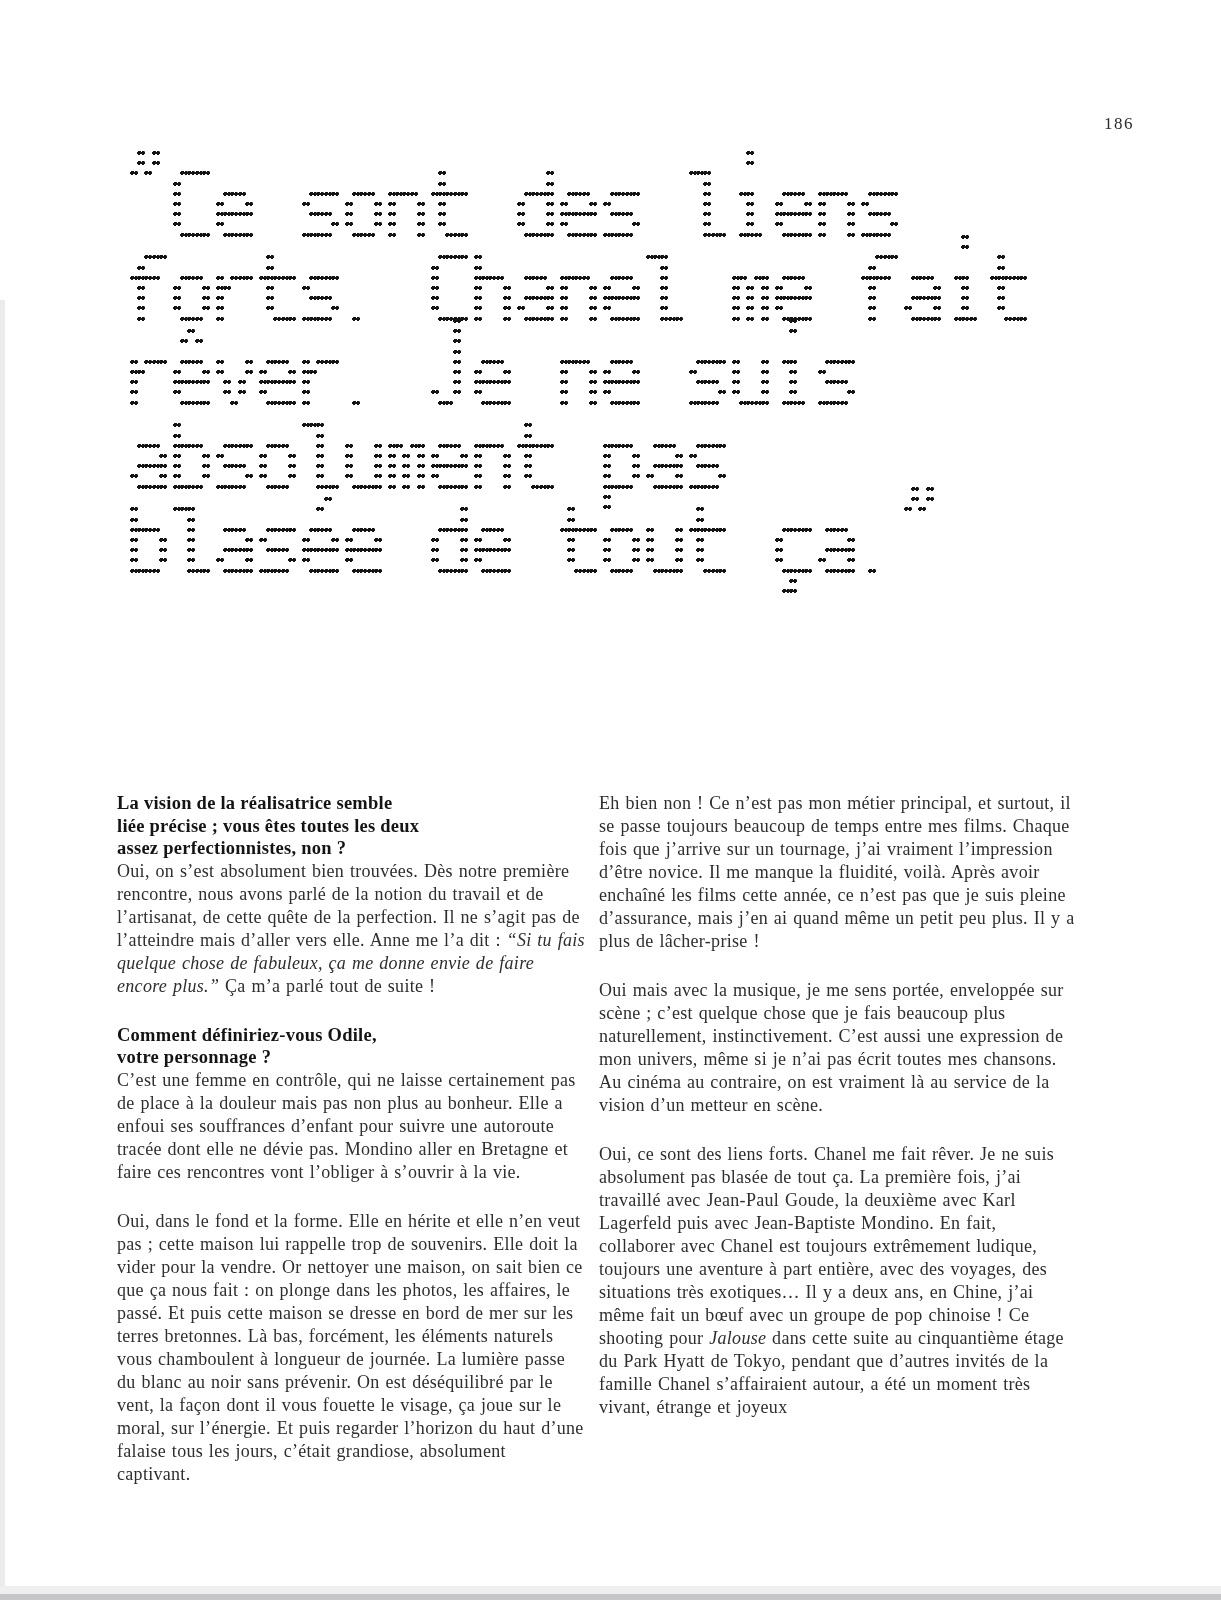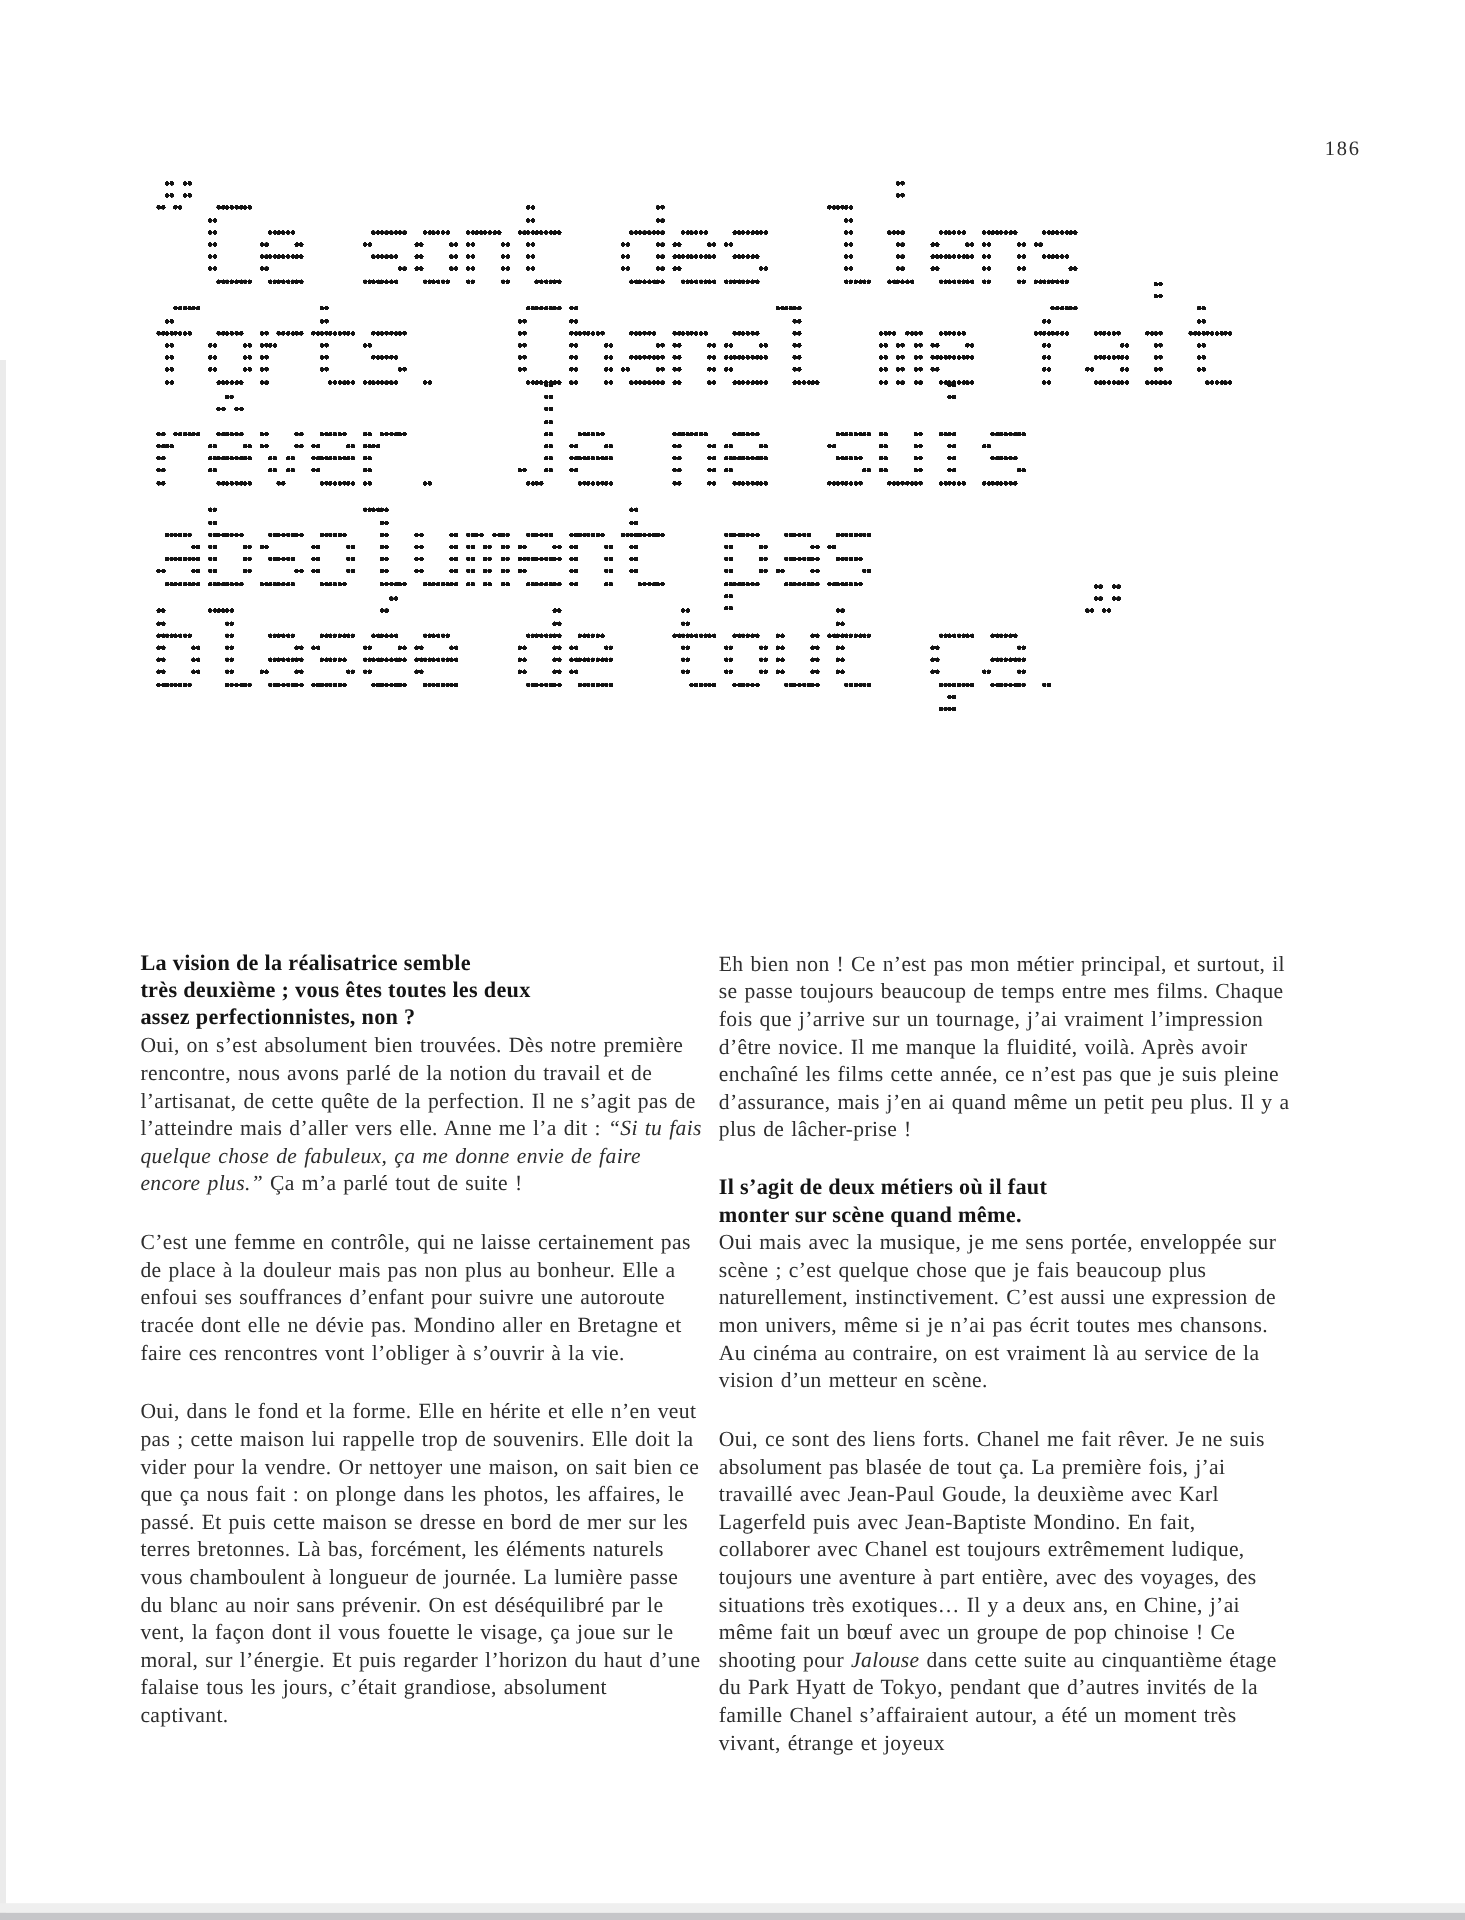--- a/index.html
+++ b/index.html
@@ -985,39 +985,39 @@
       <span class="dot" style="left: 795.6px; top: 336px;"></span>
       <span class="dot" style="left: 781.2px; top: 346.2px;"></span>
       <span class="dot" style="left: 795.6px; top: 346.2px;"></span>
       <span class="dot" style="left: 774px; top: 356.4px;"></span>
       <span class="dot" style="left: 788.4px; top: 356.4px;"></span>
     </div>
 
   <div class="col col-left">
     <div class="qa-block">
       <p class="question">La vision de la réalisatrice semble
-très deuxième ; vous êtes toutes les deux
+liée précise ; vous êtes toutes les deux
 assez perfectionnistes, non ?</p>
       <p class="answer"><span>Oui, on s’est absolument bien trouvées. Dès notre première rencontre, nous avons parlé de la notion du travail et de l’artisanat, de cette quête de la perfection. Il ne s’agit pas de l’atteindre mais d’aller vers elle. Anne me l’a dit : </span><em>“Si tu fais quelque chose de fabuleux, ça me donne envie de faire encore plus.”</em><span> Ça m’a parlé tout de suite !</span></p>
     </div>
     <div class="qa-block">
+      <p class="question">Comment définiriez-vous Odile,
+votre personnage ?</p>
       <p class="answer"><span>C’est une femme en contrôle, qui ne laisse certainement pas de place à la douleur mais pas non plus au bonheur. Elle a enfoui ses souffrances d’enfant pour suivre une autoroute tracée dont elle ne dévie pas. Mondino aller en Bretagne et faire ces rencontres vont l’obliger à s’ouvrir à la vie.</span></p>
     </div>
     <div class="qa-block">
       <p class="answer"><span>Oui, dans le fond et la forme. Elle en hérite et elle n’en veut pas ; cette maison lui rappelle trop de souvenirs. Elle doit la vider pour la vendre. Or nettoyer une maison, on sait bien ce que ça nous fait : on plonge dans les photos, les affaires, le passé. Et puis cette maison se dresse en bord de mer sur les terres bretonnes. Là bas, forcément, les éléments naturels vous chamboulent à longueur de journée. La lumière passe du blanc au noir sans prévenir. On est déséquilibré par le vent, la façon dont il vous fouette le visage, ça joue sur le moral, sur l’énergie. Et puis regarder l’horizon du haut d’une falaise tous les jours, c’était grandiose, absolument captivant.</span></p>
     </div>
   </div>
 
   <div class="col col-right">
     <div class="qa-block">
       <p class="answer"><span>Eh bien non ! Ce n’est pas mon métier principal, et surtout, il se passe toujours beaucoup de temps entre mes films. Chaque fois que j’arrive sur un tournage, j’ai vraiment l’impression d’être novice. Il me manque la fluidité, voilà. Après avoir enchaîné les films cette année, ce n’est pas que je suis pleine d’assurance, mais j’en ai quand même un petit peu plus. Il y a plus de lâcher-prise !</span></p>
     </div>
     <div class="qa-block">
-      <p class="question">Il s’agit de deux métiers où il faut
-monter sur scène quand même.</p>
       <p class="answer"><span>Oui mais avec la musique, je me sens portée, enveloppée sur scène ; c’est quelque chose que je fais beaucoup plus naturellement, instinctivement. C’est aussi une expression de mon univers, même si je n’ai pas écrit toutes mes chansons. Au cinéma au contraire, on est vraiment là au service de la vision d’un metteur en scène.</span></p>
     </div>
     <div class="qa-block">
       <p class="answer"><span>Oui, ce sont des liens forts. Chanel me fait rêver. Je ne suis absolument pas blasée de tout ça. La première fois, j’ai travaillé avec Jean-Paul Goude, la deuxième avec Karl Lagerfeld puis avec Jean-Baptiste Mondino. En fait, collaborer avec Chanel est toujours extrêmement ludique, toujours une aventure à part entière, avec des voyages, des situations très exotiques… Il y a deux ans, en Chine, j’ai même fait un bœuf avec un groupe de pop chinoise ! Ce shooting pour </span><em>Jalouse</em><span> dans cette suite au cinquantième étage du Park Hyatt de Tokyo, pendant que d’autres invités de la famille Chanel s’affairaient autour, a été un moment très vivant, étrange et joyeux</span></p>
     </div>
   </div>
 
   <div class="edge-bottom-light"></div>
   <div class="edge-bottom-dark"></div>
 </div>

